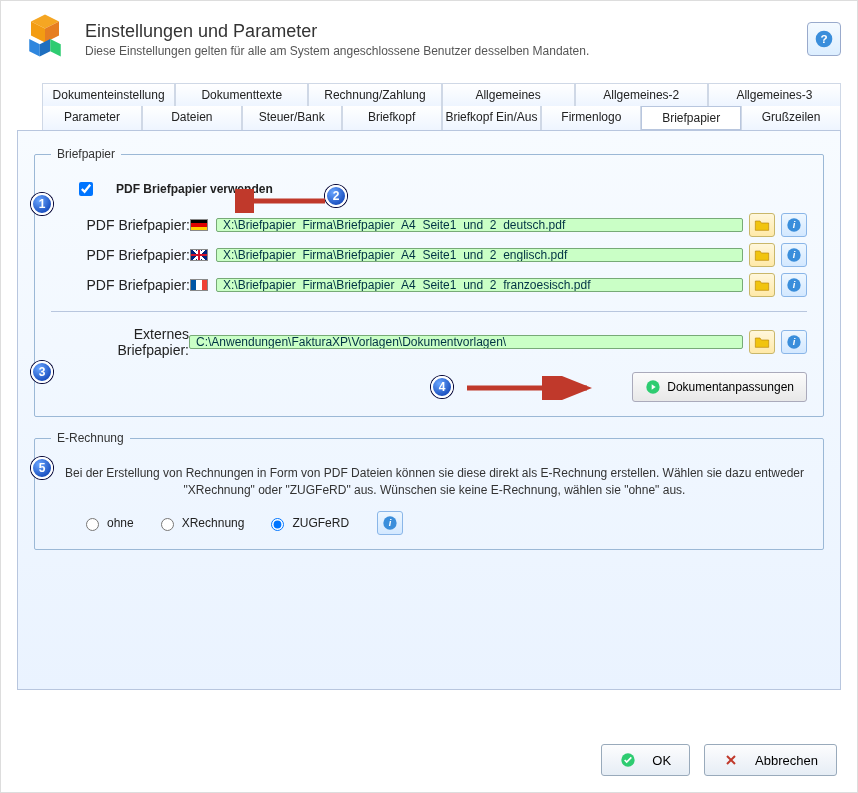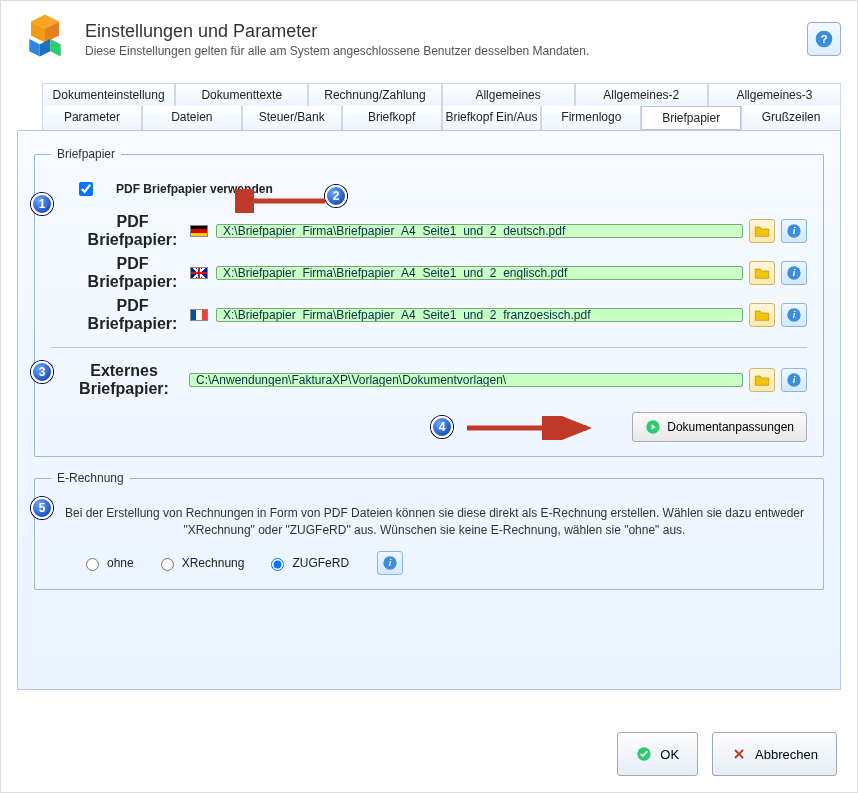--- a/index.html
+++ b/index.html
@@ -19,21 +19,21 @@
   .tabrow { display:flex; }
   .tab { flex:1; text-align:center; padding:4px 2px; font-size:12px; background:linear-gradient(#fff,#eef5ff); border:1px solid #cfd8e6; border-bottom:none; cursor:pointer; white-space:nowrap; }
   .tabrow2 .tab { border-top:none; }
   .tab.active { background:#fff; border:1px solid #b8c6de; position:relative; z-index:2; }
   .tab-highlight { border:2px solid #c0392b; }
   .panel { border:1px solid #b8c6de; background:linear-gradient(#f7fbff,#eaf3ff); padding:12px 16px 16px 16px; height:560px; position:relative; }
   fieldset { border:1px solid #9bb8d6; border-radius:2px; padding:16px 16px 14px 16px; margin:4px 0 14px 0; position:relative; }
   fieldset>legend { padding:0 6px; font-size:12px; color:#333; background:transparent; }
   .badge { position:absolute; width:22px; height:22px; border-radius:50%; background:radial-gradient(circle at 35% 30%, #6aa6ff, #0033aa); color:#fff; font-weight:bold; font-size:12px; display:flex; align-items:center; justify-content:center; border:2px solid #fff; box-shadow:0 0 0 1px #003; }
   .row { display:flex; align-items:center; margin:6px 0; }
-  .row label.fld { width:115px; text-align:center; font-size:16px;font-weight:bold; }
+  .row label.fld { width:115px; text-align:right; font-size:14px; }
   .flag { width:18px; height:12px; margin:0 8px 0 0; border:1px solid #888; display:inline-block; position:relative; }
   .flag.de { background:linear-gradient(#000 33%,#d00 33% 66%,#fc0 66%); }
   .flag.gb { background:#00247d; }
   .flag.gb::before { content:""; position:absolute; inset:0; background:
       linear-gradient(to bottom,transparent 40%,#fff 40% 60%,transparent 60%),
       linear-gradient(to right,transparent 40%,#fff 40% 60%,transparent 60%),
       linear-gradient(45deg,transparent 45%,#fff 45% 55%,transparent 55%),
       linear-gradient(-45deg,transparent 45%,#fff 45% 55%,transparent 55%); }
   .flag.gb::after { content:""; position:absolute; inset:0; background:
       linear-gradient(to bottom,transparent 44%,#cf142b 44% 56%,transparent 56%),
@@ -42,21 +42,21 @@
   input.path { flex:1; height:14px; padding:2px 6px; font-size:12px; background:#caffc6; border:1px solid #7a7; border-radius:2px; color:#034; }
   .iconbtn { width:26px; height:24px; margin-left:6px; border:1px solid #c9b76a; border-radius:3px; background:linear-gradient(#fff7dc,#ffe9a8); display:flex; align-items:center; justify-content:center; cursor:pointer; }
   .infobtn { width:26px; height:24px; margin-left:6px; border:1px solid #8ab6e8; border-radius:3px; background:linear-gradient(#eef7ff,#d3e8ff); display:flex; align-items:center; justify-content:center; cursor:pointer; }
   .bigbtn { height:30px; padding:0 12px; border:1px solid #aab; border-radius:3px; background:linear-gradient(#fbfbfb,#e8e8e8); display:inline-flex; align-items:center; gap:6px; cursor:pointer; font-size:12px; }
   .bigbtn .g { width:16px; height:16px; }
   .hr { border-top:1px solid #b8c6de; margin:14px 0; }
   .einvoice-text { font-size:12px; color:#333; line-height:1.4; margin:4px 2px 12px 2px; }
   .radios { display:flex; align-items:center; gap:22px; margin-left:30px; }
   .radios label { display:flex; align-items:center; gap:5px; font-size:12px; cursor:pointer; }
   .footer { display:flex; justify-content:flex-end; gap:14px; padding:12px 20px 16px 0; }
-  .footer .btn { height:44px; padding:0 18px; border:1px solid #9ab; border-radius:3px; background:linear-gradient(#fdfdfe,#e6edf5); display:inline-flex; align-items:center; gap:8px; cursor:pointer; font-size:13px; }
+  .footer .btn { height:32px; padding:0 18px; border:1px solid #9ab; border-radius:3px; background:linear-gradient(#fdfdfe,#e6edf5); display:inline-flex; align-items:center; gap:16px; cursor:pointer; font-size:13px; }
   .arrow { position:absolute; pointer-events:none; }
   .chk { display:flex; align-items:center; gap:20px; margin:2px 0 14px 24px; font-weight:bold; }
   .chk input { width:14px; height:14px; }
   .doc-adjust-row { display:flex; justify-content:flex-end; margin-top:14px; position:relative; }
 </style>
 </head>
 <body>
 
 <div class="window">
 

